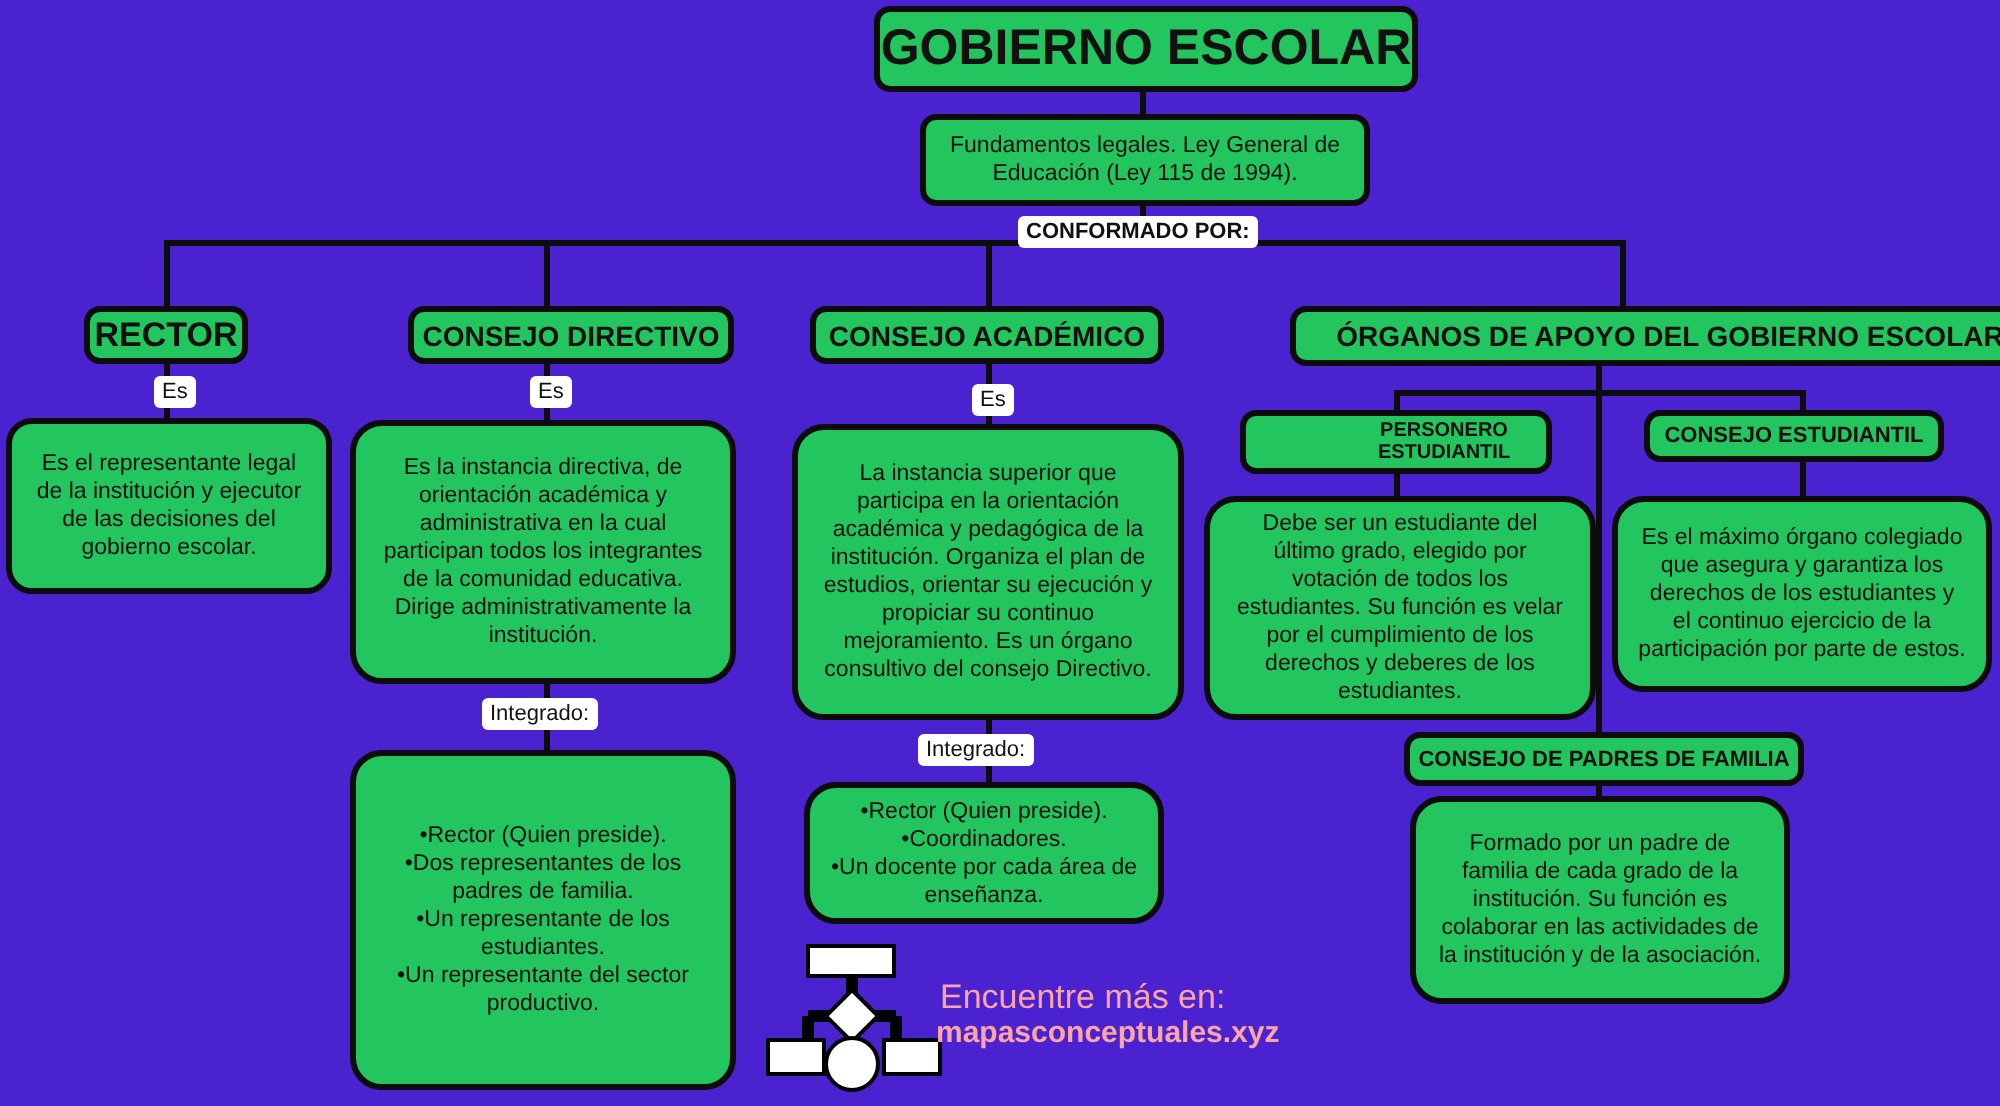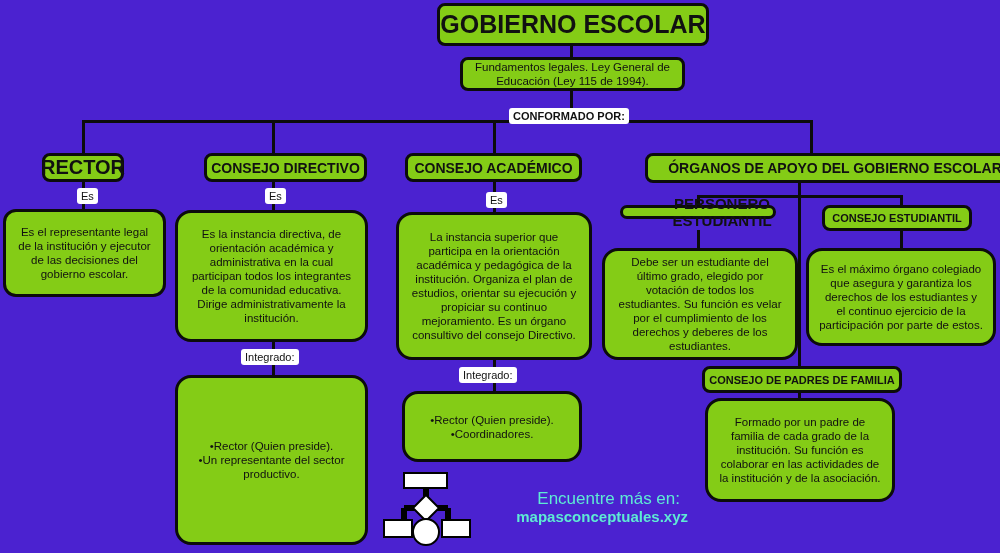--- a/index.html
+++ b/index.html
@@ -3,32 +3,32 @@
 <meta charset="utf-8">
 <style>
   html, body { margin:0; padding:0; }
   body {
     width:1000px; height:553px; position:relative; overflow:hidden;
     background:#4b22d0;
     font-family:"Liberation Sans", "DejaVu Sans", sans-serif;
     color:#111;
   }
   .box {
-    position:absolute; background:#84cc16; border:3px solid #0c0c0c;
+    position:absolute; background:#22c55e; border:3px solid #0c0c0c;
     box-sizing:border-box; text-align:center;
     display:flex; align-items:center; justify-content:center;
   }
   .title { border-radius:8px; font-weight:bold; }
   .desc { border-radius:16px; font-size:11.5px; line-height:14px; padding:6px 10px; }
   .label {
     position:absolute; background:#fff; border-radius:3px; font-size:11px;
     padding:1px 4px; text-align:center; line-height:14px;
   }
   .line { position:absolute; background:#0c0c0c; }
-  .footer-text { position:absolute; color:#5eead4; text-align:right; }
+  .footer-text { position:absolute; color:#fca5a5; text-align:left; }
 </style>
 </head>
 <body>
 
 <div class="line" style="left:570px;top:44px;width:3px;height:76px;"></div>
 <div class="line" style="left:82px;top:120px;width:730px;height:3px;"></div>
 <div class="line" style="left:82px;top:120px;width:3px;height:35px;"></div>
 <div class="line" style="left:272px;top:120px;width:3px;height:35px;"></div>
 <div class="line" style="left:493px;top:120px;width:3px;height:35px;"></div>
 <div class="line" style="left:810px;top:120px;width:3px;height:35px;"></div>
@@ -41,63 +41,66 @@
 <div class="line" style="left:697px;top:195px;width:205px;height:3px;"></div>
 <div class="line" style="left:697px;top:195px;width:3px;height:12px;"></div>
 <div class="line" style="left:900px;top:195px;width:3px;height:12px;"></div>
 <div class="line" style="left:697px;top:230px;width:3px;height:20px;"></div>
 <div class="line" style="left:900px;top:230px;width:3px;height:20px;"></div>
 <div class="line" style="left:798px;top:390px;width:3px;height:12px;"></div>
 
 <div class="box title" style="left:437px;top:3px;width:272px;height:43px;font-size:25px;">
   <span>GOBIERNO ESCOLAR</span>
 </div>
-<div class="box title" style="left:460px;top:57px;width:225px;height:34px;font-size:11.5px;font-weight:normal;line-height:14px;padding:0 8px;">
+<div class="box title" style="left:460px;top:57px;width:225px;height:46px;font-size:11.5px;font-weight:normal;line-height:14px;padding:0 8px;">
   <span>Fundamentos legales. Ley General de Educación (Ley 115 de 1994).</span>
 </div>
 <div class="label" style="left:509px;top:108px;font-size:11px;font-weight:bold;">CONFORMADO POR:</div>
 
-<div class="box title" style="left:42px;top:153px;width:82px;height:29px;font-size:20px;">
+<div class="box title" style="left:42px;top:153px;width:82px;height:29px;font-size:17px;">
   <span>RECTOR</span>
 </div>
 <div class="label" style="left:77px;top:188px;">Es</div>
 <div class="box desc" style="left:3px;top:209px;width:163px;height:88px;border-radius:13px;">
   <span>Es el representante legal de la institución y ejecutor de las decisiones del gobierno escolar.</span>
 </div>
 
 <div class="box title" style="left:192px;top:153px;width:163px;height:29px;font-size:14px;margin-left:12px;">
   <span>CONSEJO DIRECTIVO</span>
 </div>
 <div class="label" style="left:265px;top:188px;">Es</div>
 <div class="box desc" style="left:175px;top:210px;width:193px;height:132px;">
   <span>Es la instancia directiva, de orientación académica y administrativa en la cual participan todos los integrantes de la comunidad educativa. Dirige administrativamente la institución.</span>
 </div>
 <div class="label" style="left:241px;top:349px;">Integrado:</div>
 <div class="box desc" style="left:175px;top:375px;width:193px;height:170px;flex-direction:column;">
   <span>•Rector (Quien preside).</span>
+  <span>•Dos representantes de los padres de familia.</span>
+  <span>•Un representante de los estudiantes.</span>
   <span>•Un representante del sector productivo.</span>
 </div>
 
 <div class="box title" style="left:405px;top:153px;width:177px;height:29px;font-size:14px;">
   <span>CONSEJO ACADÉMICO</span>
 </div>
 <div class="label" style="left:486px;top:192px;">Es</div>
 <div class="box desc" style="left:396px;top:212px;width:196px;height:148px;">
   <span>La instancia superior que participa en la orientación académica y pedagógica de la institución. Organiza el plan de estudios, orientar su ejecución y propiciar su continuo mejoramiento. Es un órgano consultivo del consejo Directivo.</span>
 </div>
 <div class="label" style="left:459px;top:367px;">Integrado:</div>
 <div class="box desc" style="left:402px;top:391px;width:180px;height:71px;flex-direction:column;">
   <span>•Rector (Quien  preside).</span>
   <span>•Coordinadores.</span>
+  <span>•Un docente por cada área de  enseñanza.</span>
 </div>
 
 <div class="box title" style="left:645px;top:153px;width:380px;height:30px;font-size:14px;">
   <span>ÓRGANOS DE APOYO DEL GOBIERNO ESCOLAR</span>
 </div>
-<div class="box title" style="left:620px;top:205px;width:156px;height:14px;font-size:15px;padding-left:48px;">
+<div class="box title" style="left:620px;top:205px;width:156px;height:32px;font-size:10px;padding-left:48px;">
   <span>PERSONERO ESTUDIANTIL</span>
 </div>
 <div class="box desc" style="left:602px;top:248px;width:196px;height:112px;">
   <span>Debe ser un estudiante del último grado, elegido por votación de todos los estudiantes. Su función es velar por el cumplimiento de los derechos y deberes de los estudiantes.</span>
 </div>
 <div class="box title" style="left:822px;top:205px;width:150px;height:26px;font-size:11px;">
   <span>CONSEJO ESTUDIANTIL</span>
 </div>
 <div class="box desc" style="left:806px;top:248px;width:190px;height:98px;">
   <span>Es el máximo órgano colegiado que asegura y garantiza los derechos de los estudiantes y el continuo ejercicio de la participación por parte de estos.</span>

